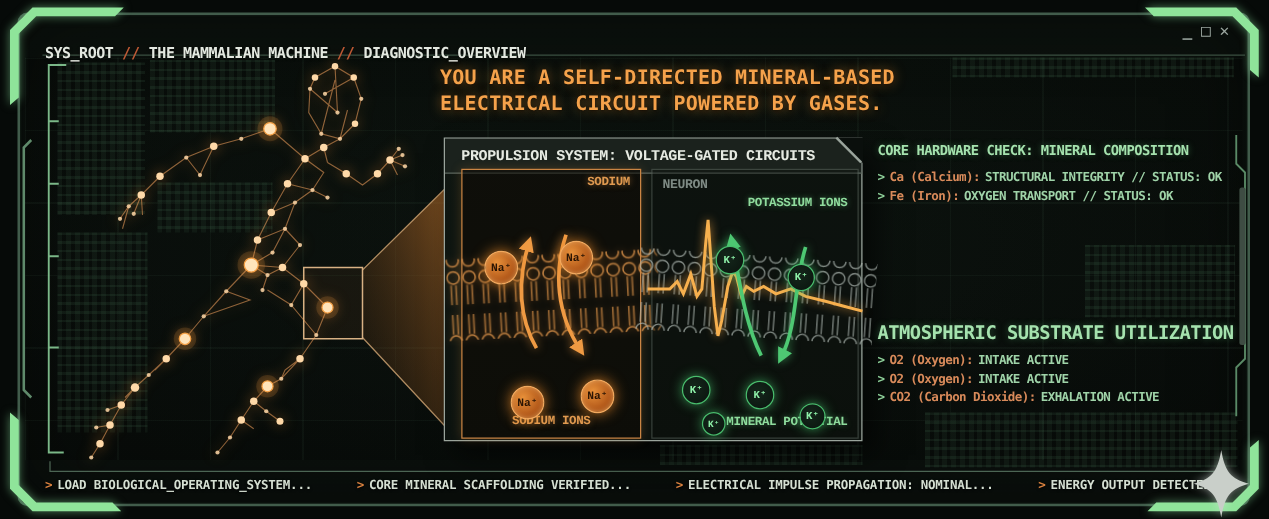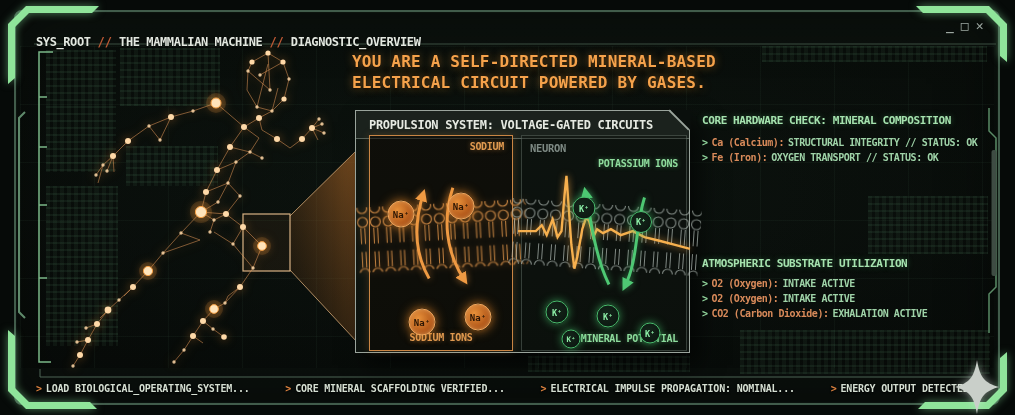--- a/index.html
+++ b/index.html
@@ -46,21 +46,21 @@
   .row .pfx { color:#8fd19a; margin-right:4px; }
   .row .elem { color:#d88a5a; margin-right:4px; }
   .row .det { color:#9fd3a8; }
   #hw { top:114px; }
   #atm { top:257px; }
   #hw .row { line-height:8.5px; }
 
   
   .panel { position:absolute; left:355px; top:110px; width:335px; height:243px; z-index:4;
     background:linear-gradient(#101712,#0d130f); border:1.5px solid #9aa49c;
-    box-shadow: 10px 12px 22px rgba(0,0,0,.6); }
+    box-shadow: 10px 12px 22px rgba(0,0,0,.6); font-family: Liberation Mono, monospace; }
   .panel-chamfer { position:absolute; right:-1.5px; top:-1.5px; width:21px; height:21px;
     background:#0a0f0c; clip-path:polygon(0 0, 100% 0, 100% 100%); }
   .panel-chamfer-line { position:absolute; right:-4px; top:8px; width:28px; height:2px;
     background:#9aa49c; transform:rotate(45deg); }
   .panel-head { position:absolute; left:0; top:0; width:100%; height:28px;
     background:#1b221d; border-bottom:1px solid #59645c; display:flex; align-items:center;
     padding-left:13px; color:#e6eae2; font-size:12px; font-weight:700; letter-spacing:-.3px; }
   .subpanel { position:absolute; top:24px; height:216px; }
   .sodium-box { left:13px; width:144px; border:1.5px solid #c98544;
     background:rgba(14,9,4,.55); box-shadow:0 0 8px rgba(200,130,60,.25); }
@@ -372,21 +372,21 @@
     <h3>CORE HARDWARE CHECK: MINERAL COMPOSITION</h3>
     <div class="row" style="margin-top:12px;">
       <span class="pfx">&gt;</span><span class="elem">Ca (Calcium):</span><span class="det">STRUCTURAL INTEGRITY // STATUS: OK</span>
     </div>
     <div class="row">
       <span class="pfx">&gt;</span><span class="elem">Fe (Iron):</span><span class="det">OXYGEN TRANSPORT // STATUS: OK</span>
     </div>
   </div>
 
   <div class="rcol" id="atm">
-    <h3 style="font-size:11px;">ATMOSPHERIC SUBSTRATE UTILIZATION</h3>
+    <h3 style="font-size:15px;">ATMOSPHERIC SUBSTRATE UTILIZATION</h3>
     <div class="row" style="margin-top:9px;">
       <span class="pfx">&gt;</span><span class="elem">O2 (Oxygen):</span><span class="det">INTAKE ACTIVE</span>
     </div>
     <div class="row">
       <span class="pfx">&gt;</span><span class="elem">O2 (Oxygen):</span><span class="det">INTAKE ACTIVE</span>
     </div>
     <div class="row">
       <span class="pfx">&gt;</span><span class="elem">CO2 (Carbon Dioxide):</span><span class="det">EXHALATION ACTIVE</span>
     </div>
   </div>

